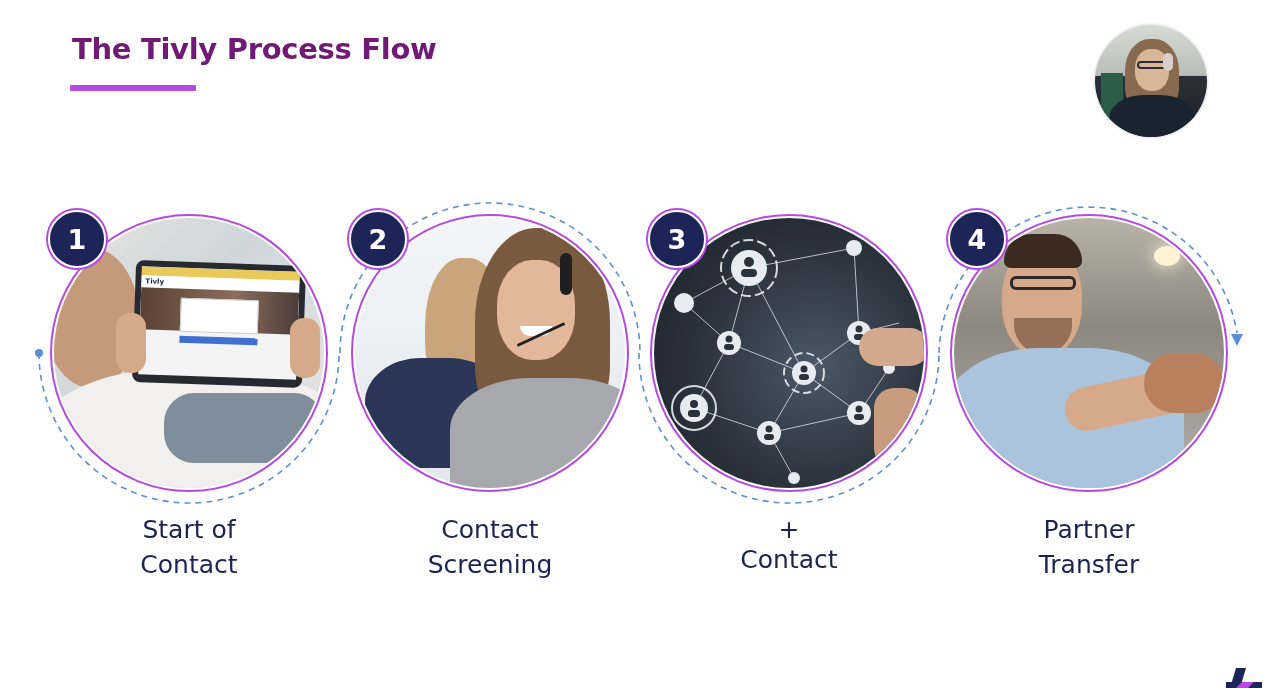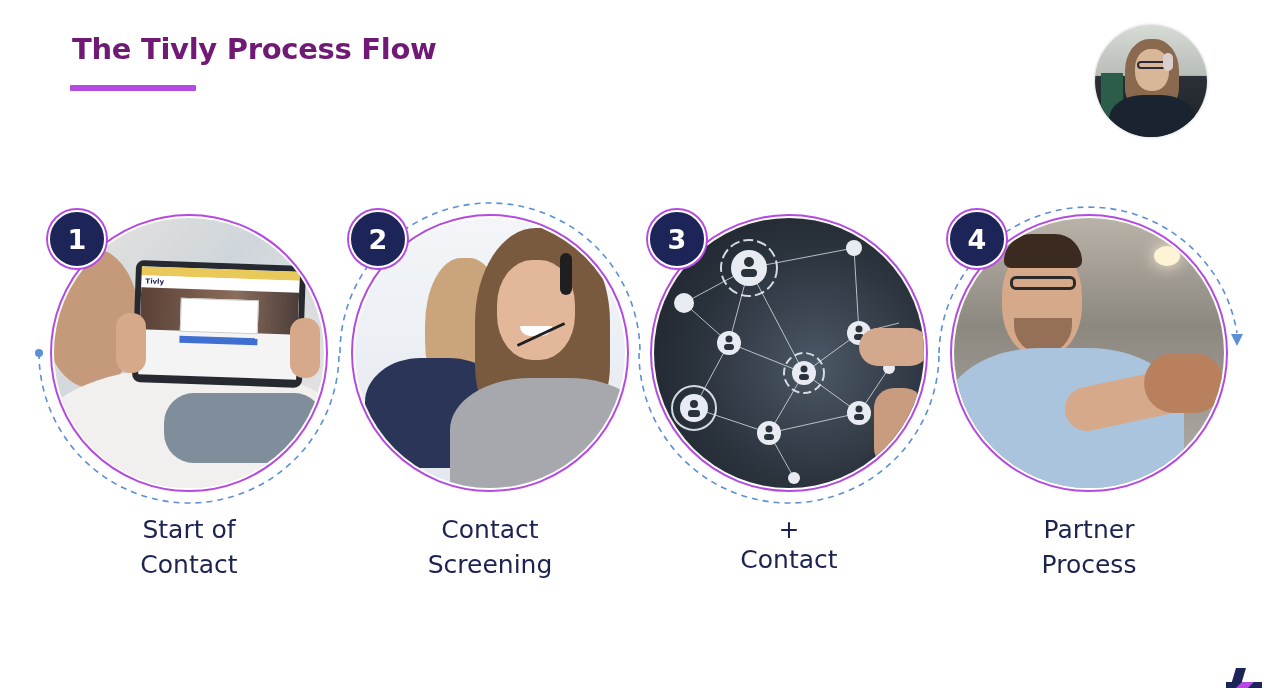--- a/index.html
+++ b/index.html
@@ -245,21 +245,21 @@
       <div class="beard"></div>
       <div class="glasses"></div>
       <div class="shirt"></div>
       <div class="arm"></div>
       <div class="shake"></div>
     </div>
     <div class="badge">4</div>
   </div>
   <div class="label" style="left:939px;">
     <span>Partner</span>
-    <span>Process</span>
+    <span>Transfer</span>
   </div>
 
   <svg class="logo-mark" viewBox="0 0 40 20">
     <path d="M 12 0 L 22 0 L 16 20 L 6 20 Z" fill="#1c2458"></path>
     <path d="M 2 14 L 38 14 L 38 20 L 2 20 Z" fill="#1c2458"></path>
     <path d="M 18 14 L 30 14 L 24 20 L 12 20 Z" fill="#b44ae0"></path>
   </svg>
 
 </div>
 

